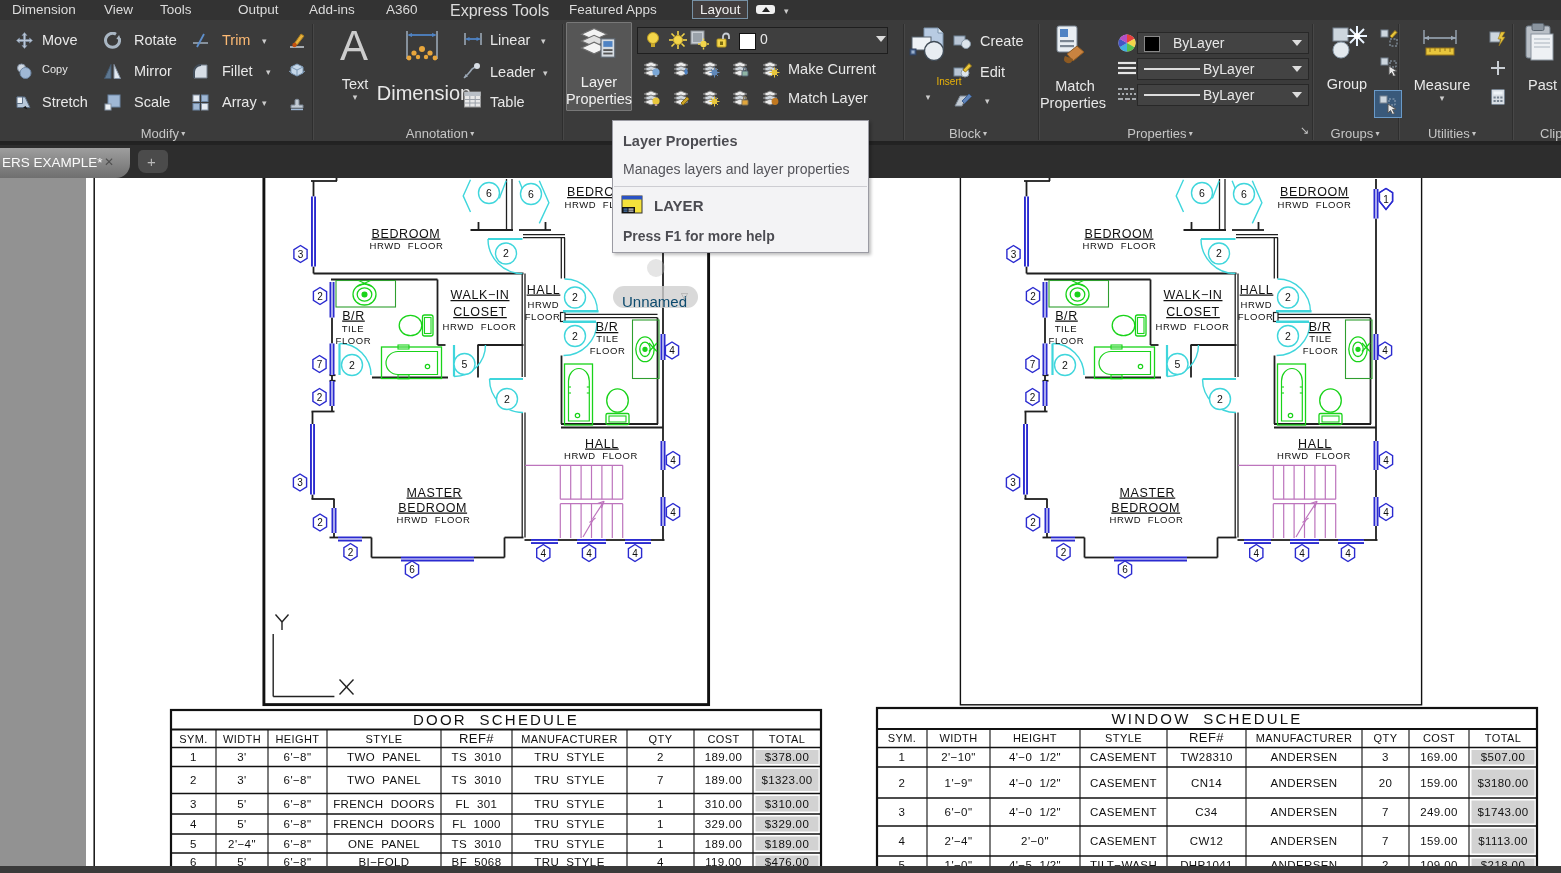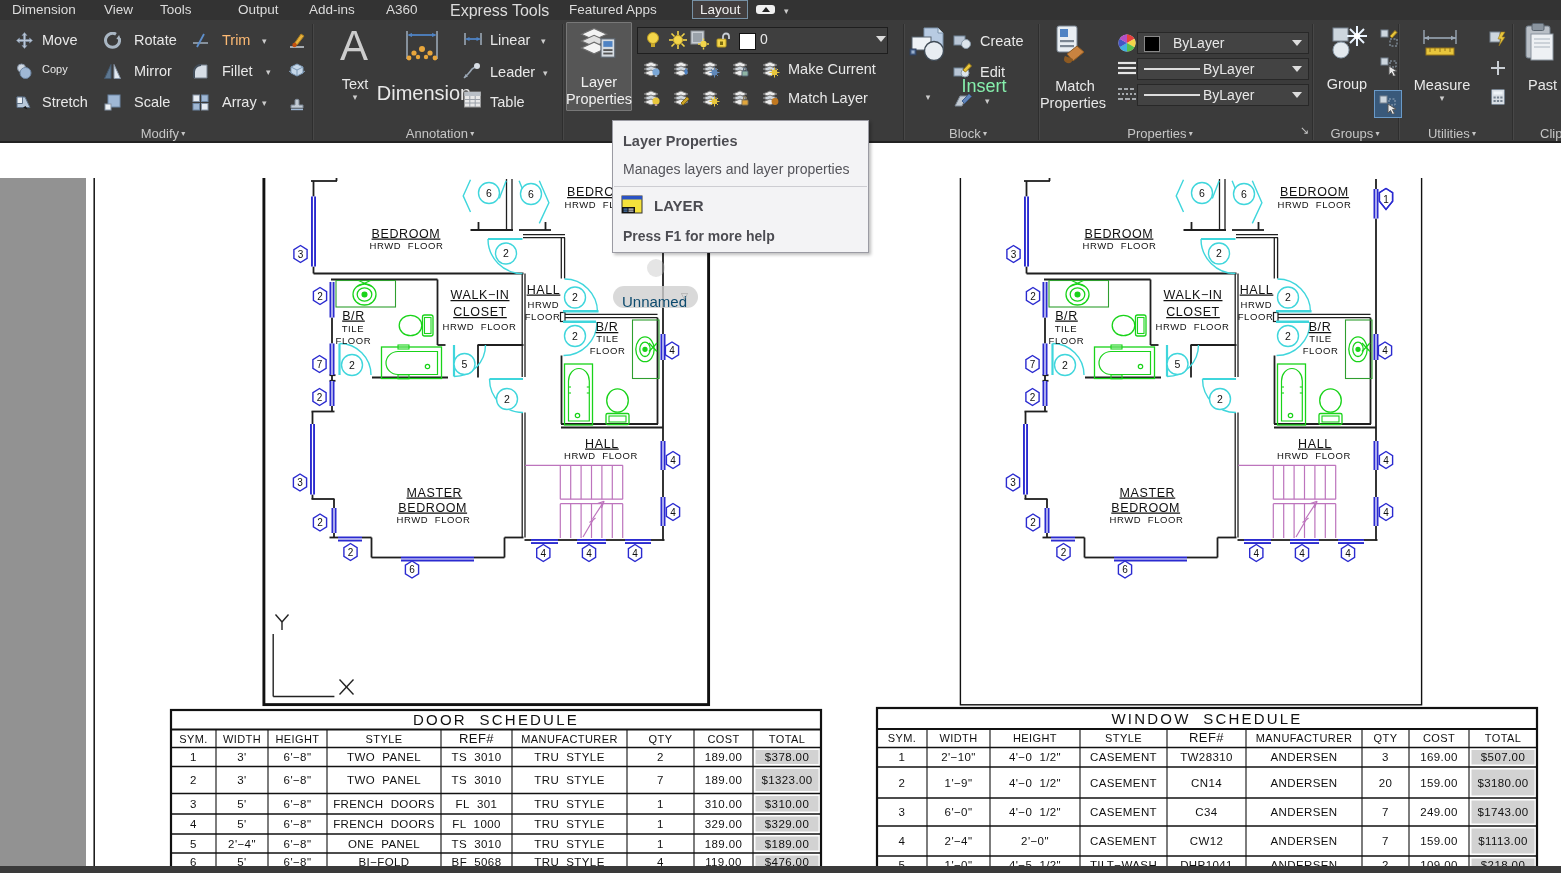--- a/index.html
+++ b/index.html
@@ -782,21 +782,21 @@
       <div style="position:absolute;left:909px;top:6px;">
         <svg width="38" height="38" viewBox="0 0 38 38">
           <path d="M15,2 L29,2 L34,7 L34,24 L15,24 Z" fill="#b8cbe2" stroke="#7d93ab"></path>
           <path d="M29,2 L29,7 L34,7" fill="#dde8f2" stroke="#7d93ab"></path>
           <rect x="3" y="11" width="19" height="13" fill="#eef2f6" stroke="#55606c"></rect>
           <circle cx="25" cy="25" r="9.5" fill="#e8edf2" stroke="#3f4a55" stroke-width="1.4"></circle>
           <rect x="1" y="23" width="6" height="6" fill="#46618a" stroke="#2e3f5a"></rect>
           <rect x="2.5" y="24.5" width="3" height="3" fill="#9ab0cc"></rect>
         </svg>
       </div>
-      <div style="position:absolute;left:984px;top:56px;transform:translateX(-50%);font-size:18px;color:#86efac;white-space:nowrap;letter-spacing:0">Insert</div>
+      <div style="position:absolute;left:949px;top:56px;transform:translateX(-50%);font-size:10px;color:#eab308;white-space:nowrap;letter-spacing:0">Insert</div>
       <div style="position:absolute;left:928px;top:72px;transform:translateX(-50%);font-size:9px;color:#cccccc;white-space:nowrap;letter-spacing:0">▾</div>
       <div style="position:absolute;left:953px;top:12px;">
         <svg width="20" height="18" viewBox="0 0 20 18">
           <rect x="1" y="4" width="11" height="9" fill="#b9c6d6" stroke="#718396"></rect>
           <circle cx="13" cy="12" r="4.5" fill="#dde5ec" stroke="#8a9aa9"></circle>
         </svg>
       </div>
       <div style="position:absolute;left:980px;top:13px;font-size:14.5px;color:#e8e8e8;white-space:nowrap;letter-spacing:0">Create</div>
       <div style="position:absolute;left:953px;top:42px;">
         <svg width="20" height="18" viewBox="0 0 20 18">
@@ -954,20 +954,27 @@
           <rect x="10" y="1.5" width="12" height="7" rx="1.5" fill="#8a949e" stroke="#5a646e"></rect>
           <rect x="9" y="12" width="22" height="26" fill="#eef1f4" stroke="#8a949e"></rect>
           <g stroke="#aab4be">
             <line x1="12" y1="17" x2="28" y2="17"></line>
             <line x1="12" y1="21" x2="28" y2="21"></line>
             <line x1="12" y1="25" x2="28" y2="25"></line>
           </g>
         </svg>
       </div>
       <div style="position:absolute;left:1528px;top:57px;font-size:14.5px;color:#e8e8e8;white-space:nowrap;letter-spacing:0">Past</div>
+    </div>
+    <div style="position:absolute;left:0;top:143px;width:1561px;height:35px;background:#2d2d2d;border-top:2px solid #232323;box-sizing:border-box">
+      <div style="position:absolute;left:0;top:3px;width:130px;height:30px;background:linear-gradient(#9e9e9e,#6f6f6f);border-radius:0 0 14px 0"></div>
+      <div style="position:absolute;left:2px;top:10px;font-size:13.5px;color:#fafafa;white-space:nowrap;letter-spacing:0">ERS EXAMPLE*</div>
+      <div style="position:absolute;left:104px;top:12px;width:12px;height:12px;color:#4f4f4f;font-size:12px;line-height:11px">✕</div>
+      <div style="position:absolute;left:138px;top:5px;width:30px;height:23px;background:#4b4b4b;border-radius:5px 5px 8px 8px"></div>
+      <div style="position:absolute;left:147px;top:8px;font-size:15px;color:#b9b9b9;white-space:nowrap;letter-spacing:0">+</div>
     </div>
 <div style="position:absolute;left:612px;top:120px;width:257px;height:133px;background:#f3f3f5;border:1px solid #9b9ba3;box-sizing:border-box;box-shadow:2px 2px 3px rgba(0,0,0,0.25);z-index:50">
       <div style="position:absolute;left:10px;top:12px;font-size:14.5px;font-weight:bold;color:#4c4c52">Layer Properties</div>
       <div style="position:absolute;left:10px;top:40px;font-size:14px;color:#54545a">Manages layers and layer properties</div>
       <div style="position:absolute;left:1px;top:65px;width:253px;height:1px;background:#cdcdd2"></div>
       <svg width="22" height="20" viewBox="0 0 22 20" style="position:absolute;left:8px;top:74px">
         <rect x="1" y="1" width="20" height="17" fill="#f5e23c" stroke="#333"></rect>
         <rect x="1" y="1" width="20" height="3.5" fill="#2a52c4"></rect>
         <rect x="1" y="12" width="13" height="6" fill="#111"></rect>
         <rect x="2.5" y="13.5" width="4" height="1.2" fill="#4f83c4"></rect>

